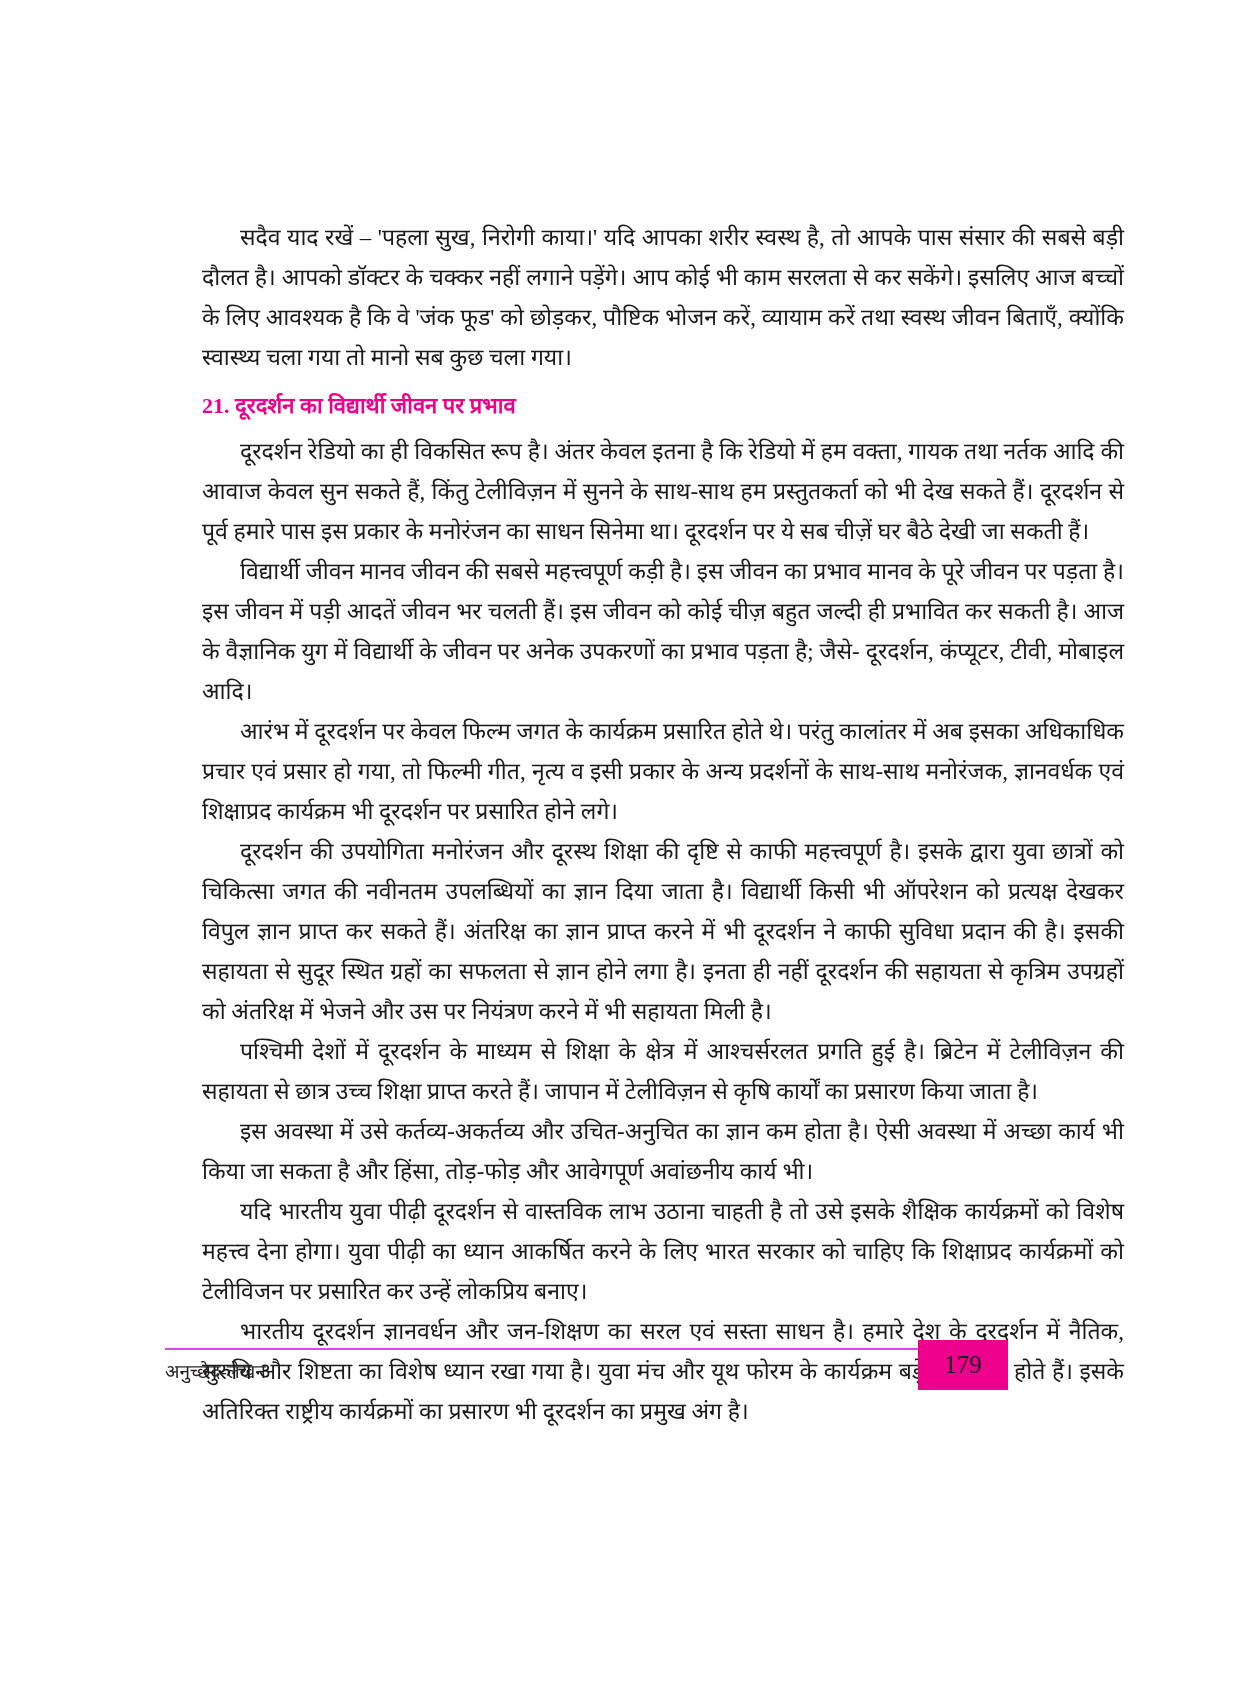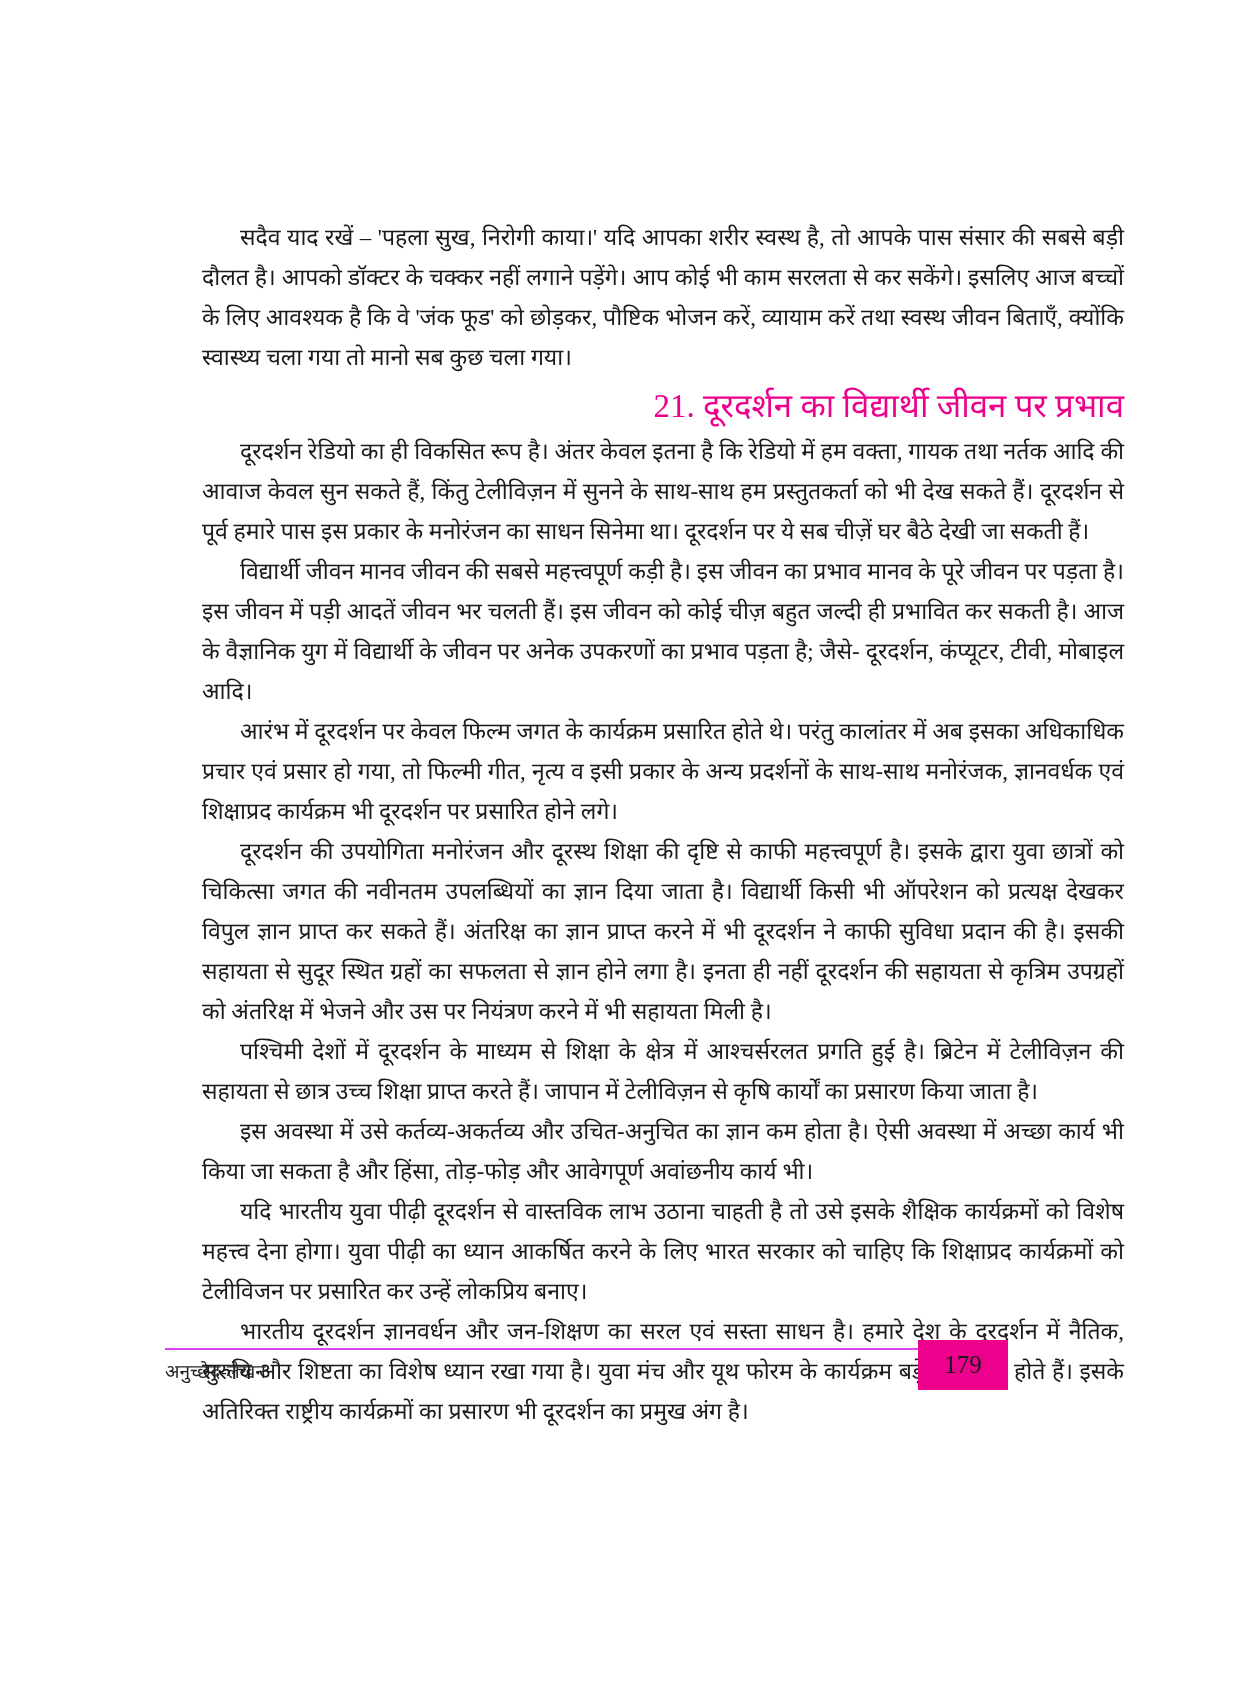--- a/index.html
+++ b/index.html
@@ -23,24 +23,24 @@
     margin-left: 32px;
   }
   .body-text p {
     font-size: 23px;
     line-height: 40px;
     color: #1a1a1a;
     text-align: justify;
     text-indent: 38px;
   }
   .section-heading {
-    font-size: 33px;
+    font-size: 22px;
     line-height: 40px;
-    font-weight: normal;
-    text-align: right;
+    font-weight: bold;
+    text-align: left;
     color: #EC008C;
     margin: 8px 0 6px 0;
   }
   .footer {
     position: absolute;
     left: 165px;
     top: 1340px;
     width: 843px;
     display: flex;
     align-items: flex-start;

